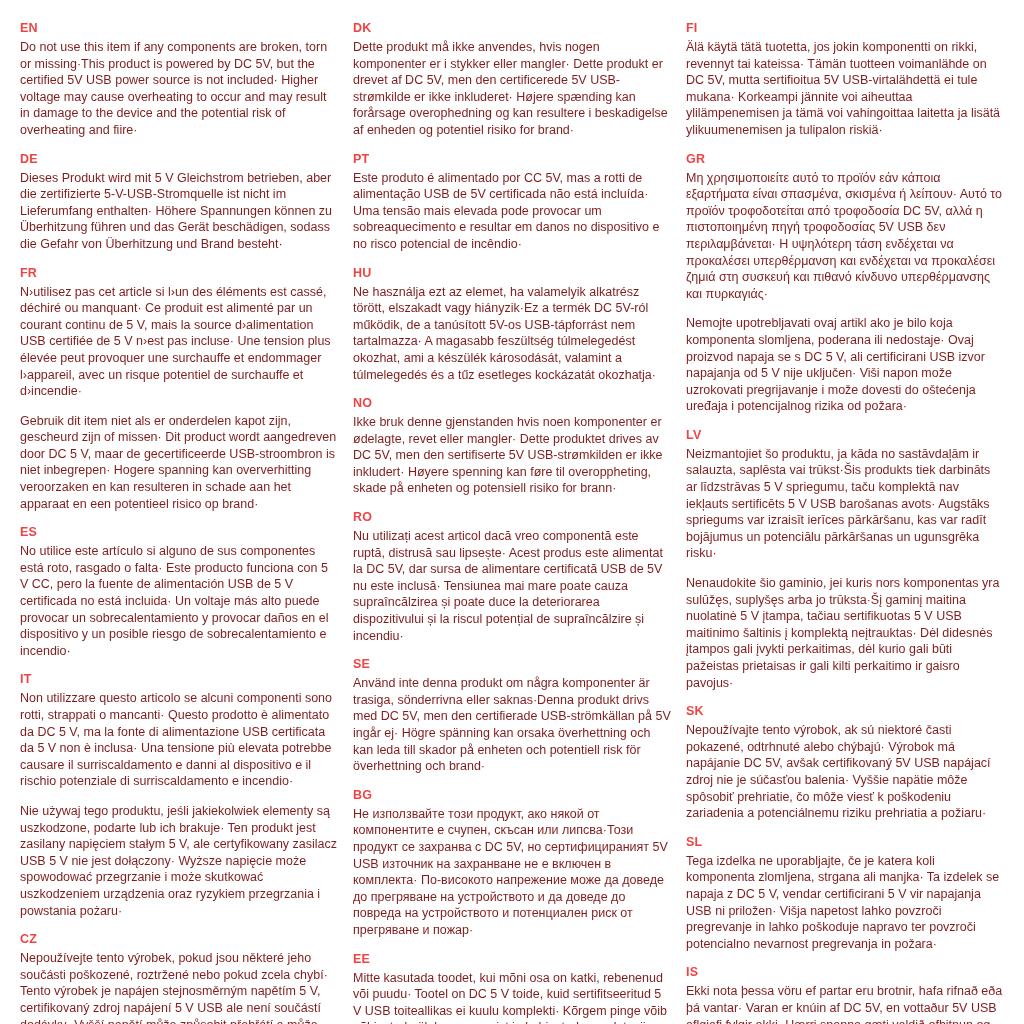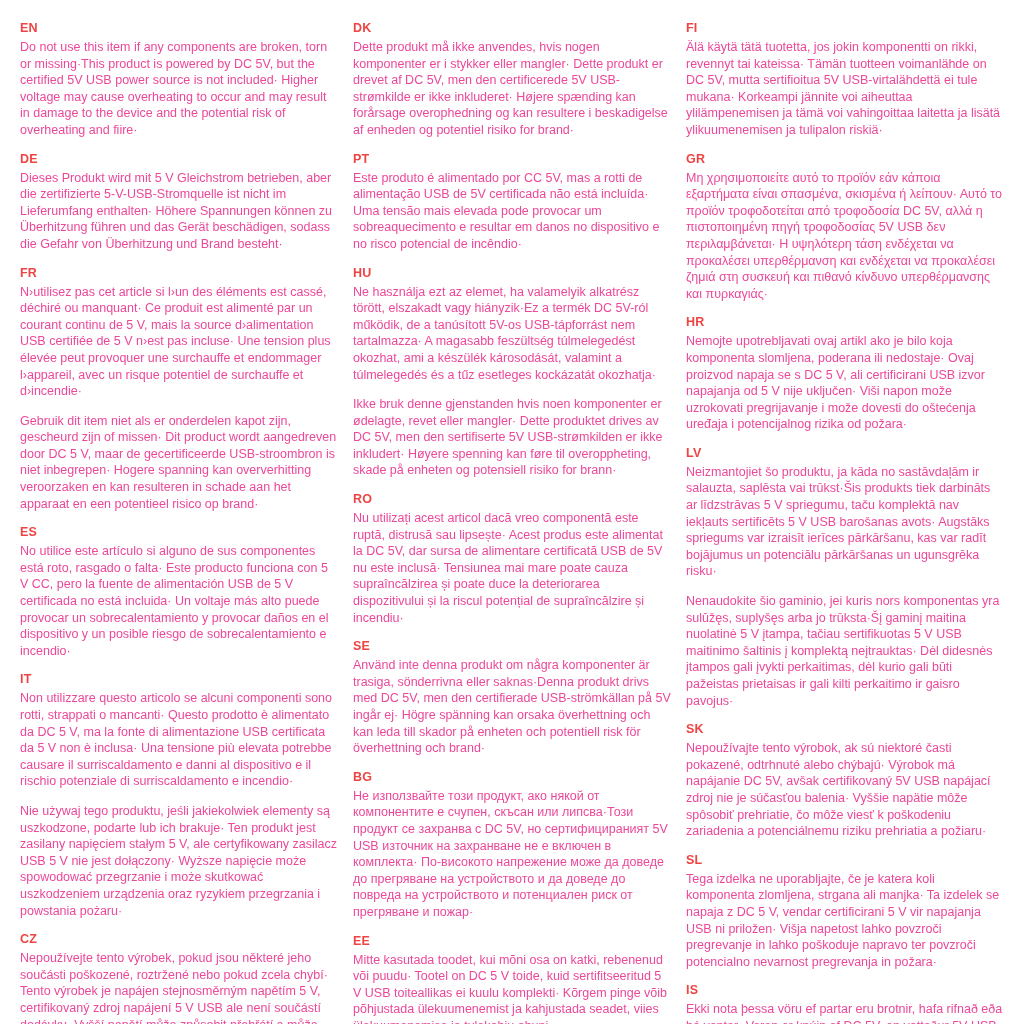--- a/index.html
+++ b/index.html
@@ -31,21 +31,21 @@
     font-size: 12.5px;
     font-weight: bold;
     color: #ef4444;
     margin: 0 0 4px 0;
     letter-spacing: 0.2px;
   }
   .txt {
     font-size: 12.5px;
     line-height: 16.6px;
     margin: 0;
-    color: #ec4899;
+    color: #7f1d1d;
   }
 </style>
 </head>
 <body>
 
 <main class="page">
 
   <div class="col">
     <section class="sec">
       <h3 class="code">EN</h3>
@@ -86,20 +86,21 @@
     </section>
     <section class="sec">
       <h3 class="code">PT</h3>
       <p class="txt">Este produto é alimentado por CC 5V, mas a rotti de alimentação USB de 5V certificada não está incluída· Uma tensão mais elevada pode provocar um sobreaquecimento e resultar em danos no dispositivo e no risco potencial de incêndio·</p>
     </section>
     <section class="sec">
       <h3 class="code">HU</h3>
       <p class="txt">Ne használja ezt az elemet, ha valamelyik alkatrész törött, elszakadt vagy hiányzik·Ez a termék DC 5V-ról működik, de a tanúsított 5V-os USB-tápforrást nem tartalmazza· A magasabb feszültség túlmelegedést okozhat, ami a készülék károsodását, valamint a túlmelegedés és a tűz esetleges kockázatát okozhatja·</p>
     </section>
     <section class="sec">
+      <h3 class="code">NO</h3>
       <p class="txt">Ikke bruk denne gjenstanden hvis noen komponenter er ødelagte, revet eller mangler· Dette produktet drives av DC 5V, men den sertifiserte 5V USB-strømkilden er ikke inkludert· Høyere spenning kan føre til overoppheting, skade på enheten og potensiell risiko for brann·</p>
     </section>
     <section class="sec">
       <h3 class="code">RO</h3>
       <p class="txt">Nu utilizați acest articol dacă vreo componentă este ruptă, distrusă sau lipsește· Acest produs este alimentat la DC 5V, dar sursa de alimentare certificată USB de 5V nu este inclusă· Tensiunea mai mare poate cauza supraîncălzirea și poate duce la deteriorarea dispozitivului și la riscul potențial de supraîncălzire și incendiu·</p>
     </section>
     <section class="sec">
       <h3 class="code">SE</h3>
       <p class="txt">Använd inte denna produkt om några komponenter är trasiga, sönderrivna eller saknas·Denna produkt drivs med DC 5V, men den certifierade USB-strömkällan på 5V ingår ej· Högre spänning kan orsaka överhettning och kan leda till skador på enheten och potentiell risk för överhettning och brand·</p>
     </section>
@@ -116,21 +117,20 @@
   <div class="col">
     <section class="sec">
       <h3 class="code">FI</h3>
       <p class="txt">Älä käytä tätä tuotetta, jos jokin komponentti on rikki, revennyt tai kateissa· Tämän tuotteen voimanlähde on DC 5V, mutta sertifioitua 5V USB-virtalähdettä ei tule mukana· Korkeampi jännite voi aiheuttaa ylilämpenemisen ja tämä voi vahingoittaa laitetta ja lisätä ylikuumenemisen ja tulipalon riskiä·</p>
     </section>
     <section class="sec">
       <h3 class="code">GR</h3>
       <p class="txt">Μη χρησιμοποιείτε αυτό το προϊόν εάν κάποια εξαρτήματα είναι σπασμένα, σκισμένα ή λείπουν· Αυτό το προϊόν τροφοδοτείται από τροφοδοσία DC 5V, αλλά η πιστοποιημένη πηγή τροφοδοσίας 5V USB δεν περιλαμβάνεται· Η υψηλότερη τάση ενδέχεται να προκαλέσει υπερθέρμανση και ενδέχεται να προκαλέσει ζημιά στη συσκευή και πιθανό κίνδυνο υπερθέρμανσης και πυρκαγιάς·</p>
     </section>
     <section class="sec">
-      <h3 class="code">HR</h3>
       <p class="txt">Nemojte upotrebljavati ovaj artikl ako je bilo koja komponenta slomljena, poderana ili nedostaje· Ovaj proizvod napaja se s DC 5 V, ali certificirani USB izvor napajanja od 5 V nije uključen· Viši napon može uzrokovati pregrijavanje i može dovesti do oštećenja uređaja i potencijalnog rizika od požara·</p>
     </section>
     <section class="sec">
       <h3 class="code">LV</h3>
       <p class="txt">Neizmantojiet šo produktu, ja kāda no sastāvdaļām ir salauzta, saplēsta vai trūkst·Šis produkts tiek darbināts ar līdzstrāvas 5 V spriegumu, taču komplektā nav iekļauts sertificēts 5 V USB barošanas avots· Augstāks spriegums var izraisīt ierīces pārkāršanu, kas var radīt bojājumus un potenciālu pārkāršanas un ugunsgrēka risku·</p>
     </section>
     <section class="sec">
       <p class="txt">Nenaudokite šio gaminio, jei kuris nors komponentas yra sulūžęs, suplyšęs arba jo trūksta·Šį gaminį maitina nuolatinė 5 V įtampa, tačiau sertifikuotas 5 V USB maitinimo šaltinis į komplektą neįtrauktas· Dėl didesnės įtampos gali įvykti perkaitimas, dėl kurio gali būti pažeistas prietaisas ir gali kilti perkaitimo ir gaisro pavojus·</p>
     </section>
     <section class="sec">

